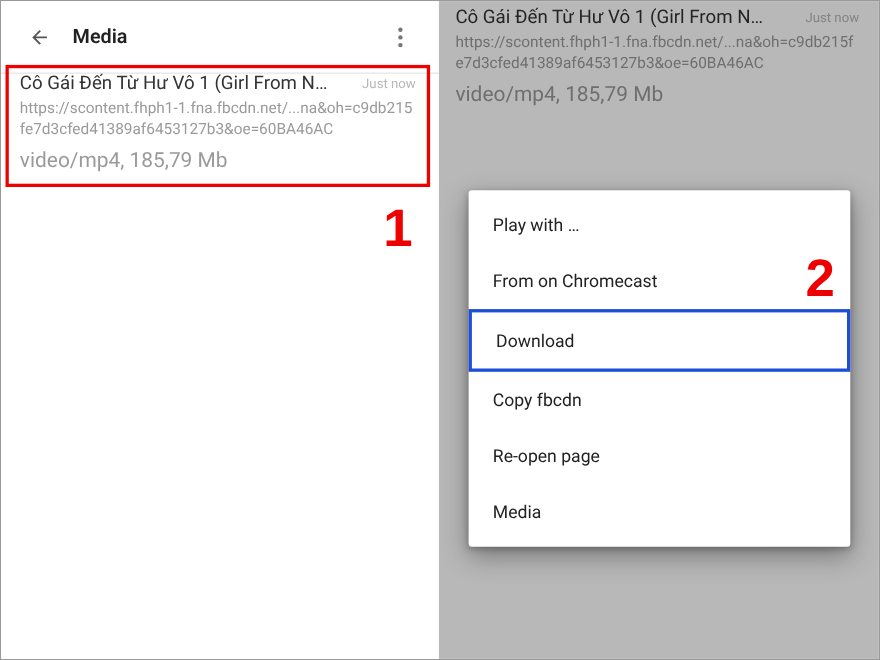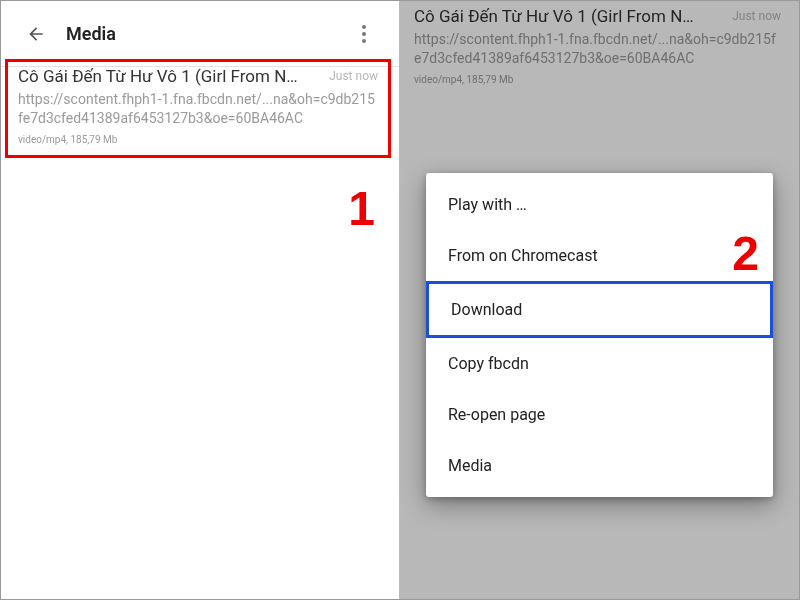--- a/index.html
+++ b/index.html
@@ -49,21 +49,21 @@
   .mi-row1 { display:flex; align-items:center; }
   .mi-title {
     font-size: 17px; color:#333; white-space:nowrap; overflow:hidden; text-overflow:ellipsis;
     flex:1;
   }
   .mi-time { font-size:12px; color:#b7b7b7; margin-left:6px; white-space:nowrap;}
   .mi-url {
     font-size: 14px; color:#9a9a9a; line-height:1.35; margin-top:4px;
     word-break:break-all;
   }
-  .mi-meta { font-size:10px; color:#9a9a9a; margin-top:6px;}
+  .mi-meta { font-size:19px; color:#9a9a9a; margin-top:6px;}
 
   
   .stepnum {
     position:absolute;
     font-size: 48px;
     font-weight: 700;
     color:#ef0000;
     font-family: Arial, sans-serif;
   }
   .step1 { right: 24px; top: 180px; }

